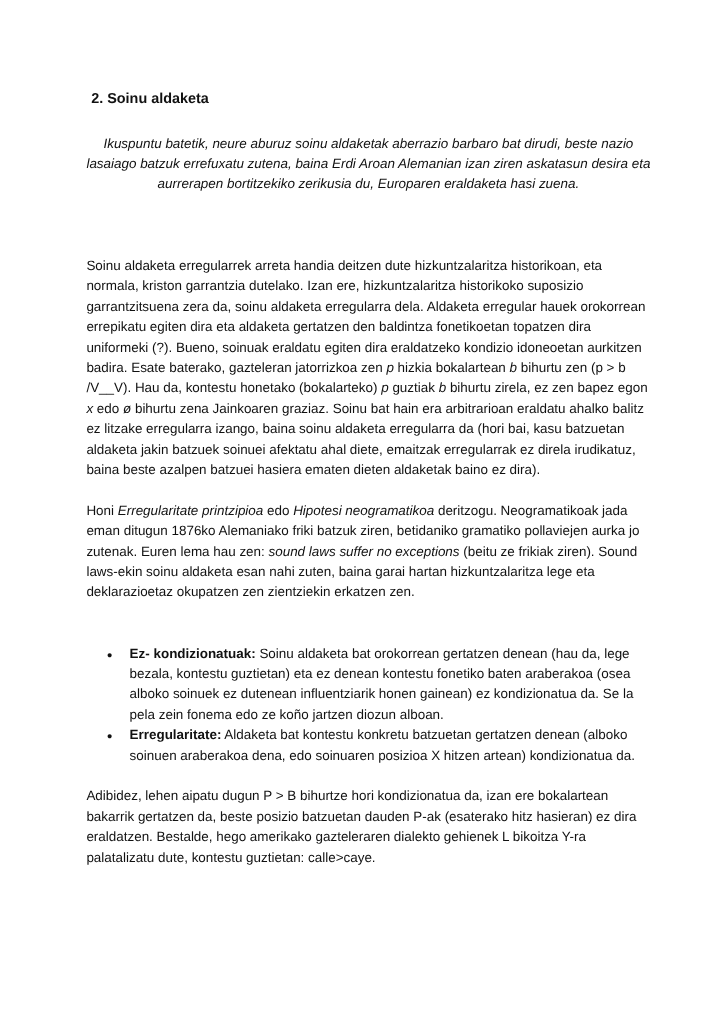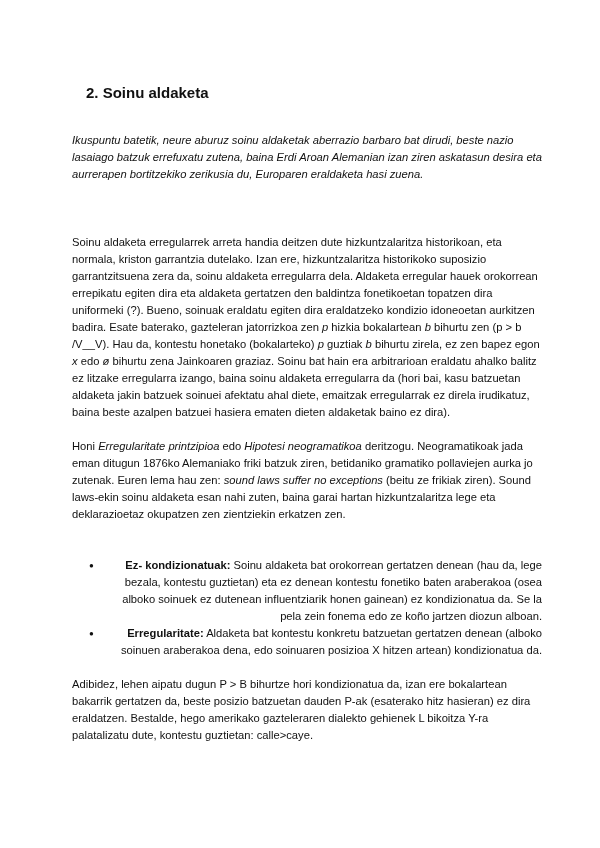--- a/index.html
+++ b/index.html
@@ -1,24 +1,24 @@
 <!DOCTYPE html>
 <html><head>
 <meta charset="utf-8">
 <style>
   html, body { margin: 0; padding: 0; background: #ffffff; }
   body { width: 600px; height: 848px; position: relative; overflow: hidden;
          font-family: "Liberation Sans", sans-serif; color: #111111; }
   .page { position: absolute; left: 72px; top: 70px; width: 470px;
           font-size: 11.2px; line-height: 17px; }
-  h2 { font-size: 15px; font-weight: bold; margin: 14px; line-height: 17px; }
+  h2 { font-size: 12px; font-weight: bold; margin: 4px; line-height: 17px; }
   p { margin: 0; }
   .gap { height: 17px; }
-  .quote { font-style: italic; }
-  ul { margin: 0; padding: 0; list-style: none; text-align: right; }
+  .quote { font-style: italic; text-align: center; }
+  ul { margin: 0; padding: 0; list-style: none; }
   li { position: relative; padding-left: 36px; }
   li::before { content: "\25CF"; position: absolute; left: 17px; top: 0; font-size: 8px; }
   .it { font-style: italic; }
   .b { font-weight: bold; }
 </style>
 </head>
 <body>
 
 <div class="page">
   <h2>2. Soinu aldaketa</h2>

